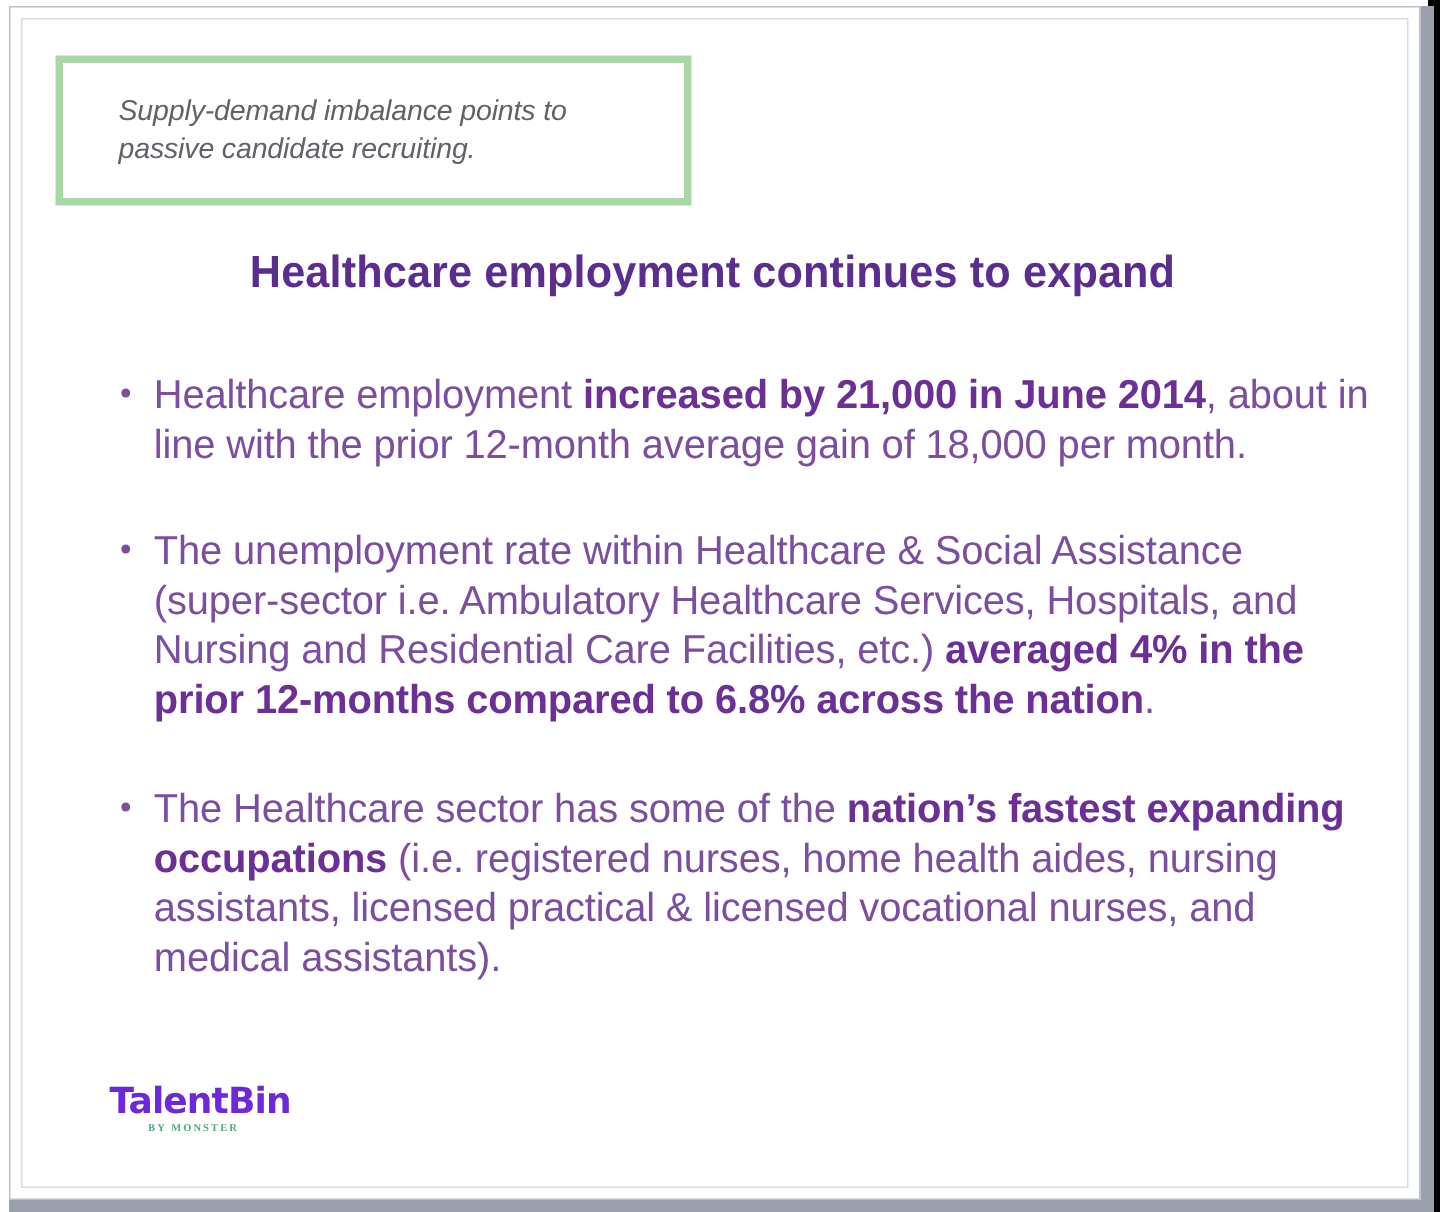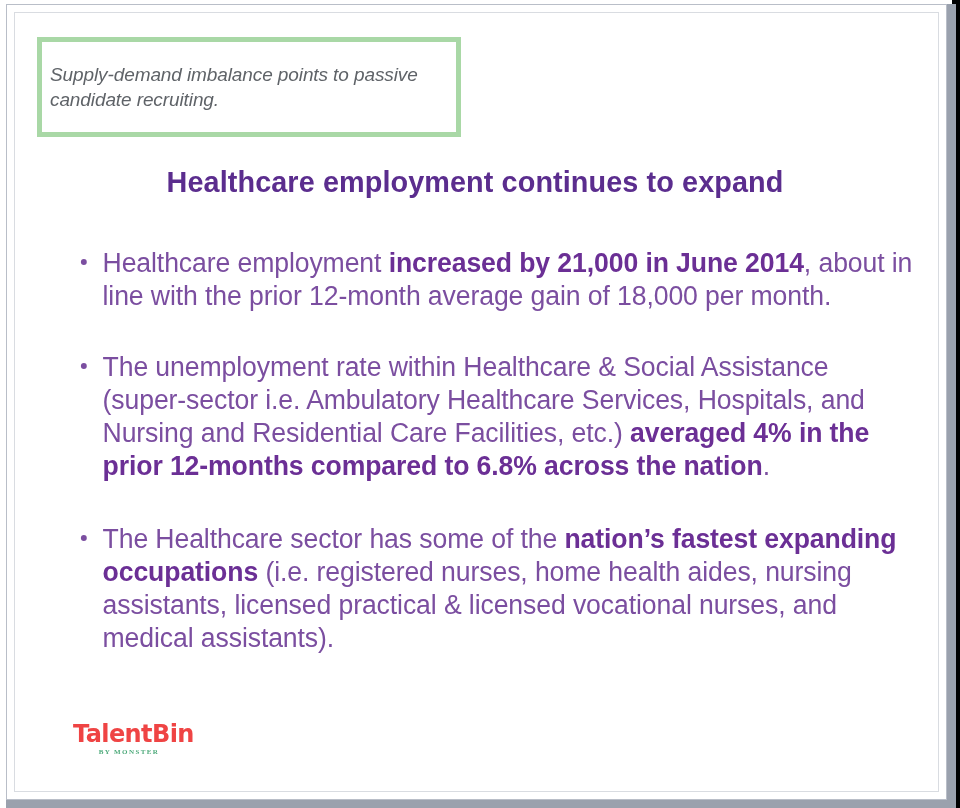--- a/index.html
+++ b/index.html
@@ -65,21 +65,21 @@
     background: #ffffff;
     display: flex;
     align-items: center;
   }
   .callout-text {
     font-family: "Liberation Sans", sans-serif;
     font-style: italic;
     font-size: 19px;
     line-height: 25px;
     color: #5f6368;
-    padding: 0 18px 0 8px;
+    padding: 0 18px 0 37px;
     letter-spacing: -0.1px;
   }
 
   
   .headline {
     position: absolute;
     left: 0;
     top: 152px;
     width: 920px;
     text-align: center;
@@ -133,21 +133,21 @@
   .logo {
     position: absolute;
     left: 58px;
     top: 708px;
     width: 180px;
   }
   .logo-word {
     font-family: "DejaVu Sans", sans-serif;
     font-weight: bold;
     font-size: 24px;
-    color: #ef4444;
+    color: #6d28d9;
     letter-spacing: -0.6px;
     line-height: 26px;
   }
   .logo-sub {
     font-family: Liberation Serif, serif;
     font-weight: bold;
     font-size: 7px;
     color: #2e9b63;
     letter-spacing: 1.4px;
     text-align: center;

